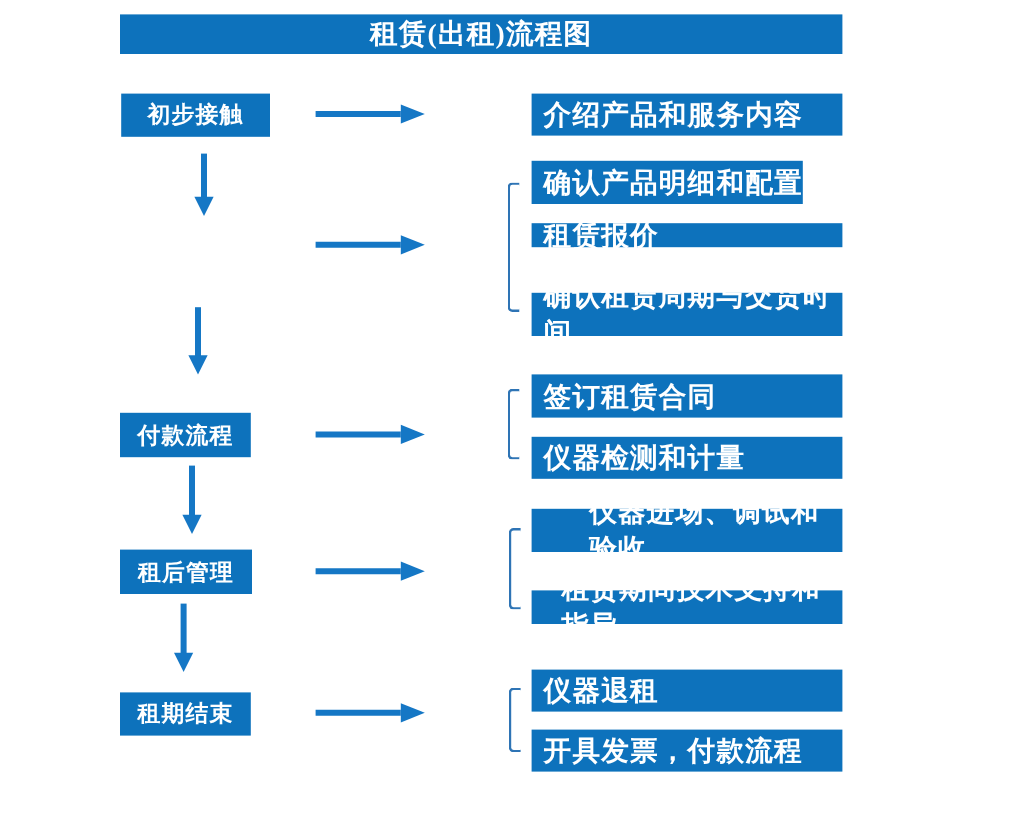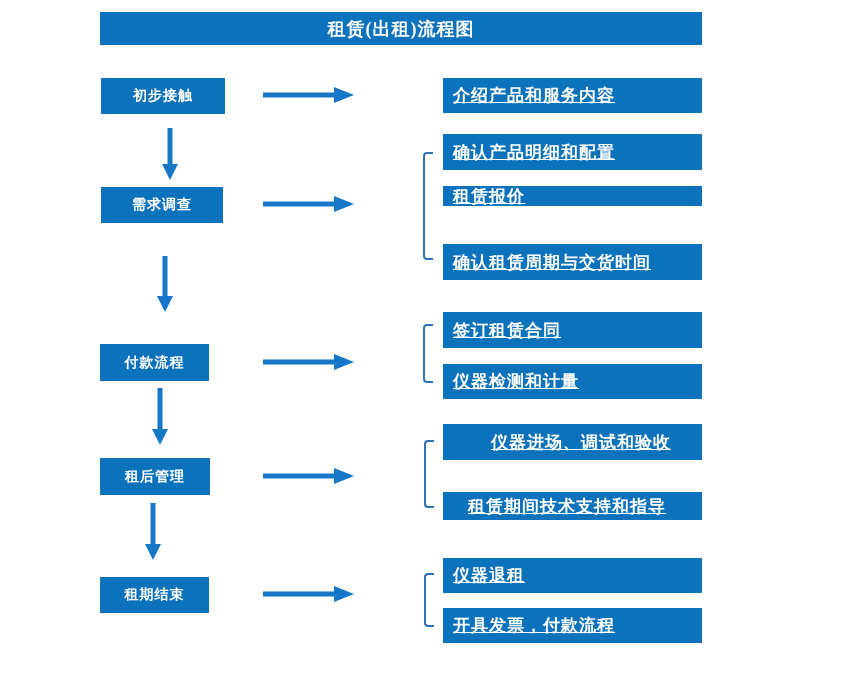--- a/index.html
+++ b/index.html
@@ -21,34 +21,33 @@
     position:absolute;
     background:var(--primary);
     color:var(--text);
     font-weight:700;
     display:flex;
     align-items:center;
     box-sizing:border-box;
   }
   .titlebar{
     justify-content:center;
-    font-size:18px;
+    font-size:23px;
     letter-spacing:1px;
   }
   .step{
     justify-content:center;
-    font-size:14px;
+    font-size:19px;
     letter-spacing:1px;
   }
   .detail{
     justify-content:flex-start;
     padding-left:10px;
-    font-size:17px;
+    font-size:23px;
     letter-spacing:1px;
-    text-decoration:underline;
   }
   .arrow{position:absolute;overflow:visible;}
   .arrow line{stroke:var(--arrow);stroke-width:5;}
   .arrow polygon{fill:var(--arrow);}
   .bracket{
     position:absolute;
     width:10px;
     box-sizing:border-box;
     border-left:2px solid var(--bracket);
     border-top:2px solid var(--bracket);
@@ -58,27 +57,26 @@
   }
 </style>
 </head>
 <body>
 
 <div class="canvas">
 
   <div class="node titlebar" style="left:100px;top:12px;width:602px;height:33px;">租赁(出租)流程图</div>
 
   <div class="node step" style="left:101px;top:78px;width:124px;height:36px;">初步接触</div>
-  <div class="node step" style="left:101px;top:187px;width:122px;height:36px;">需求调查</div>
   <div class="node step" style="left:100px;top:344px;width:109px;height:37px;">付款流程</div>
   <div class="node step" style="left:100px;top:577px;width:109px;height:36px;">租期结束</div>
   <div class="node step" style="left:100px;top:458px;width:110px;height:37px;">租后管理</div>
 
   <div class="node detail" style="left:443px;top:78px;width:259px;height:35px;">介绍产品和服务内容</div>
-  <div class="node detail" style="left:443px;top:134px;width:259px;height:36px;">确认产品明细和配置</div>
+  <div class="node detail" style="left:443px;top:134px;width:226px;height:36px;">确认产品明细和配置</div>
   <div class="node detail" style="left:443px;top:186px;width:259px;height:20px;">租赁报价</div>
   <div class="node detail" style="left:443px;top:244px;width:259px;height:36px;">确认租赁周期与交货时间</div>
   <div class="node detail" style="left:443px;top:312px;width:259px;height:36px;">签订租赁合同</div>
   <div class="node detail" style="left:443px;top:364px;width:259px;height:35px;">仪器检测和计量</div>
   <div class="node detail" style="left:443px;top:424px;width:259px;height:36px;padding-left:48px;">仪器进场、调试和验收</div>
   <div class="node detail" style="left:443px;top:492px;width:259px;height:28px;padding-left:25px;">租赁期间技术支持和指导</div>
   <div class="node detail" style="left:443px;top:558px;width:259px;height:35px;">仪器退租</div>
   <div class="node detail" style="left:443px;top:608px;width:259px;height:35px;">开具发票，付款流程</div>
 
   <svg class="arrow" style="left:260px;top:85px;" width="96" height="20" viewBox="0 0 96 20">

